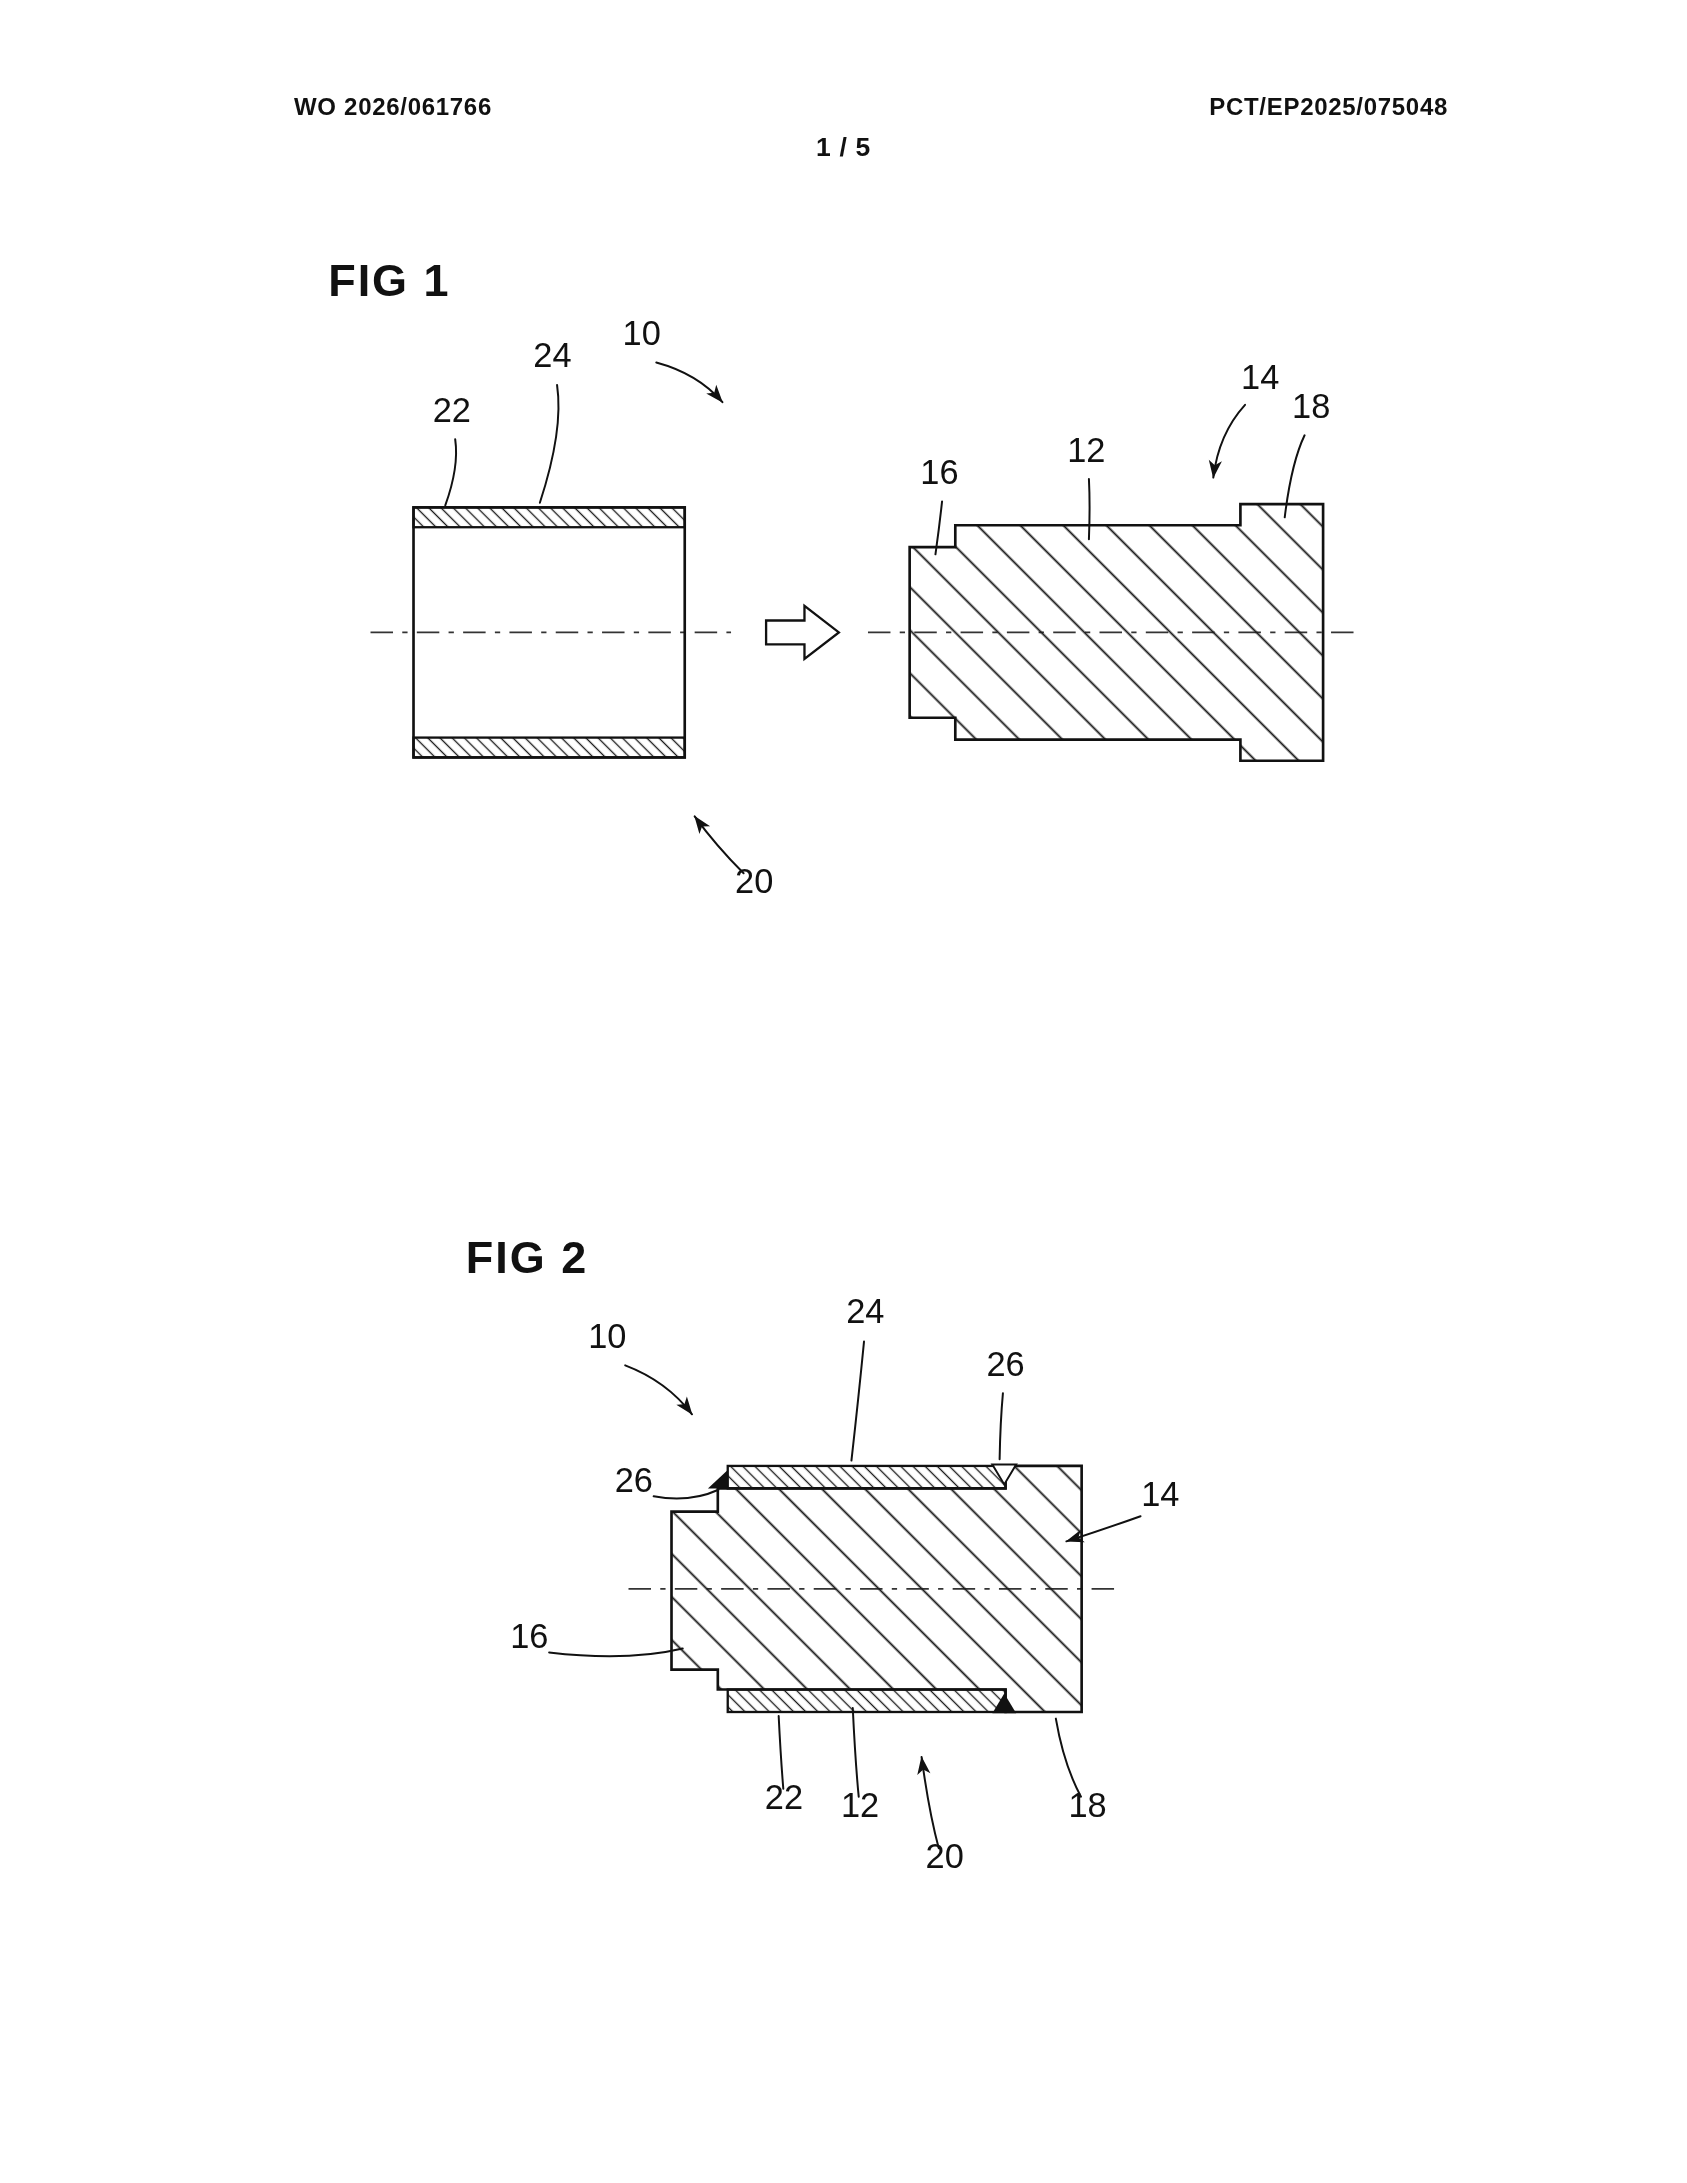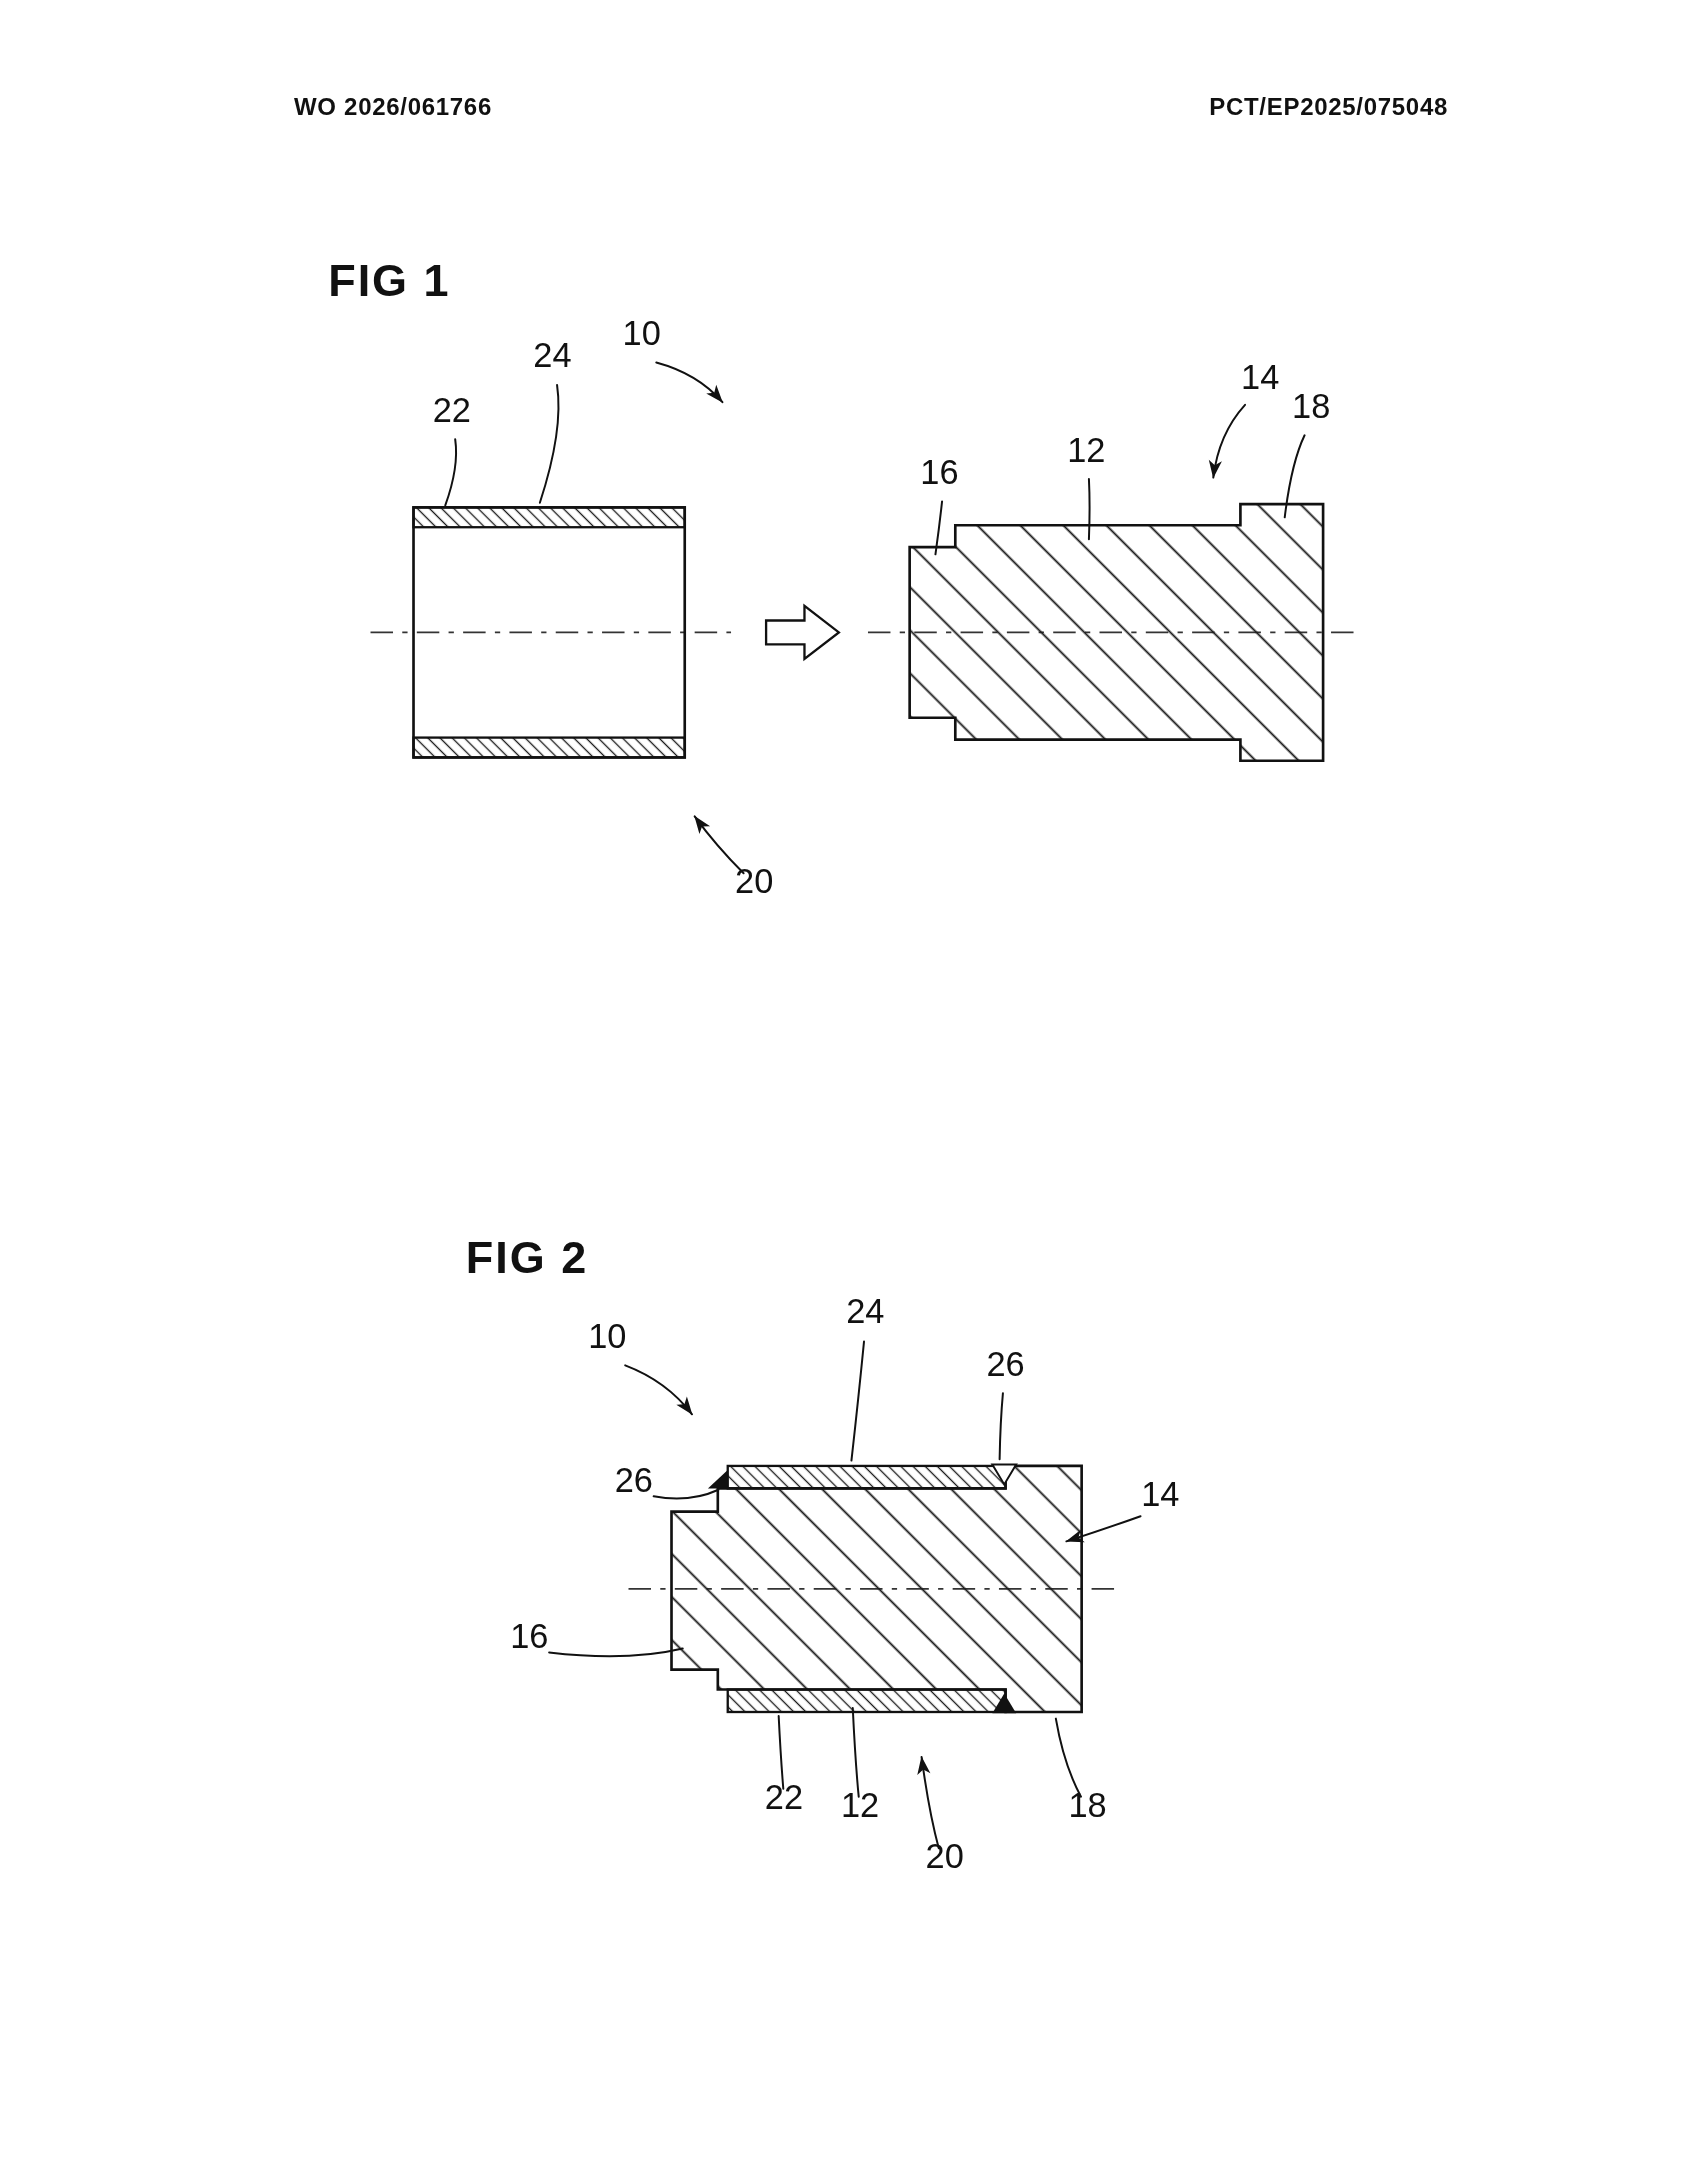--- a/index.html
+++ b/index.html
@@ -26,20 +26,21 @@
   .leader  { fill:none; stroke:#111; stroke-width:3; stroke-linecap:round; }
   .centerline { stroke:#333; stroke-width:2.6; stroke-dasharray:34 14 8 14; }
 </style>
 </head>
 <body>
 
 <div class="page">
 
   <div class="hdr hdr-left">WO 2026/061766</div>
   <div class="hdr hdr-right">PCT/EP2025/075048</div>
+  <div class="hdr hdr-page">1 / 5</div>
 
   <svg class="sheet" width="1687" height="2183" viewBox="0 0 2550 3300">
     <defs>
       <pattern id="hatchFine" patternUnits="userSpaceOnUse" width="13" height="13" patternTransform="rotate(-45)">
         <line x1="6.5" y1="-2" x2="6.5" y2="15" stroke="#1a1a1a" stroke-width="2"></line>
       </pattern>
       <pattern id="hatchWide" patternUnits="userSpaceOnUse" width="46" height="46" patternTransform="rotate(-45)">
         <line x1="23" y1="-3" x2="23" y2="49" stroke="#1a1a1a" stroke-width="2.8"></line>
       </pattern>
       <marker id="arrow" markerUnits="userSpaceOnUse" markerWidth="30" markerHeight="24" refX="27" refY="12" orient="auto">

